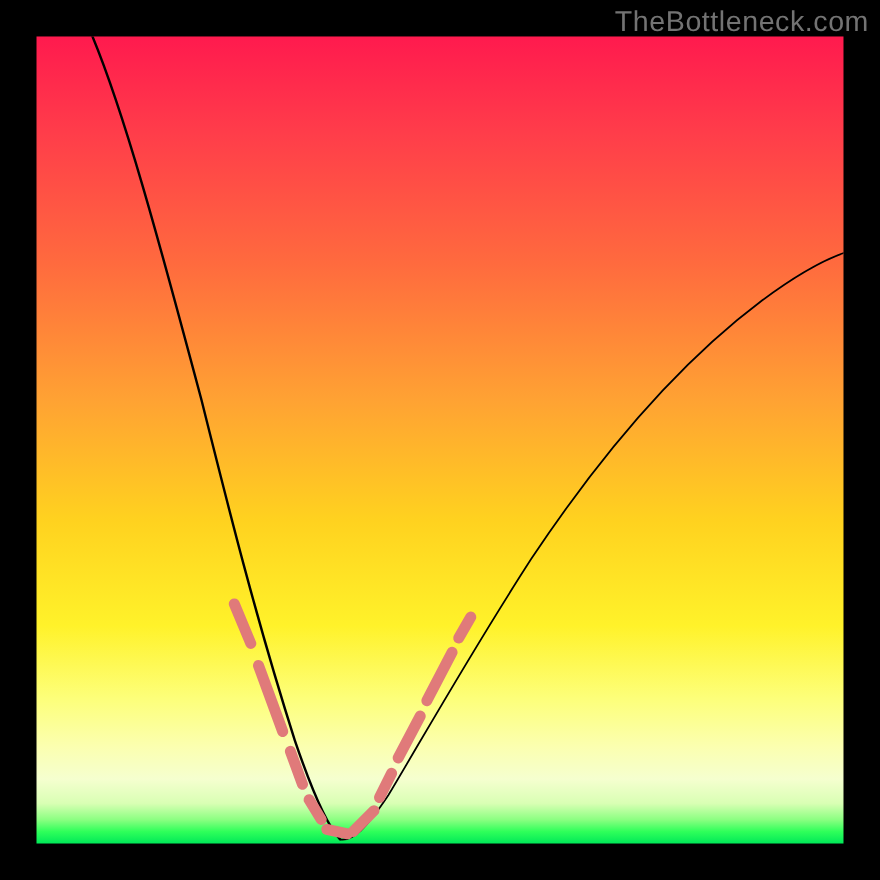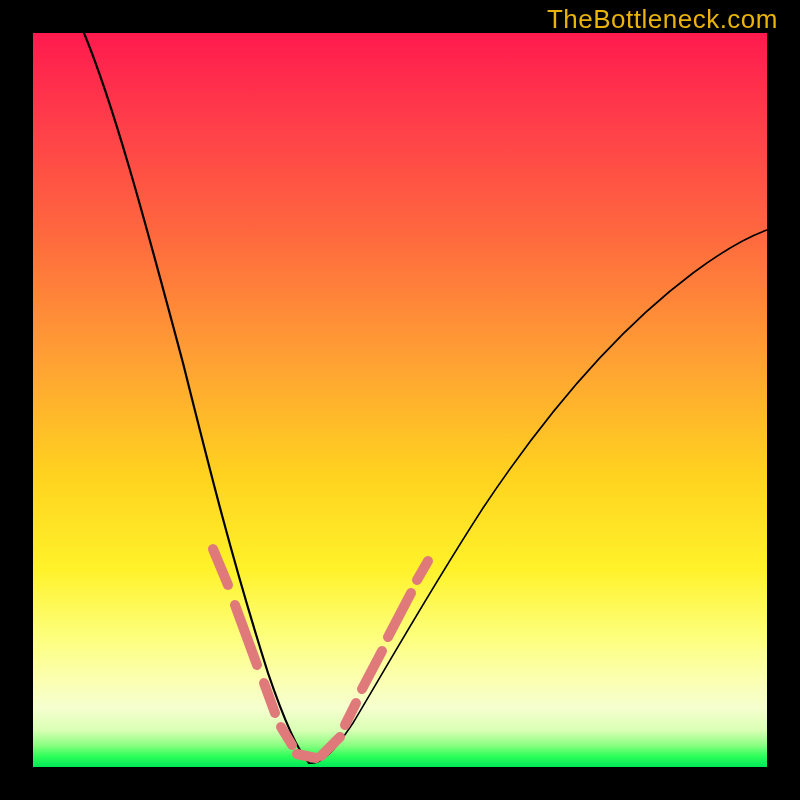--- a/index.html
+++ b/index.html
@@ -15,22 +15,22 @@
     position: absolute;
     left: 0;
     top: 0;
     width: 800px;
     height: 800px;
     background: #000000;
   }
   .watermark {
     position: absolute;
     top: 4px;
-    right: 22px;
-    color: #eab308;
+    right: 10px;
+    color: #737373;
     font-size: 26px;
     font-weight: 500;
     letter-spacing: 0.5px;
     z-index: 10;
   }
   .plot {
     position: absolute;
     left: 33px;
     top: 33px;
     width: 734px;

